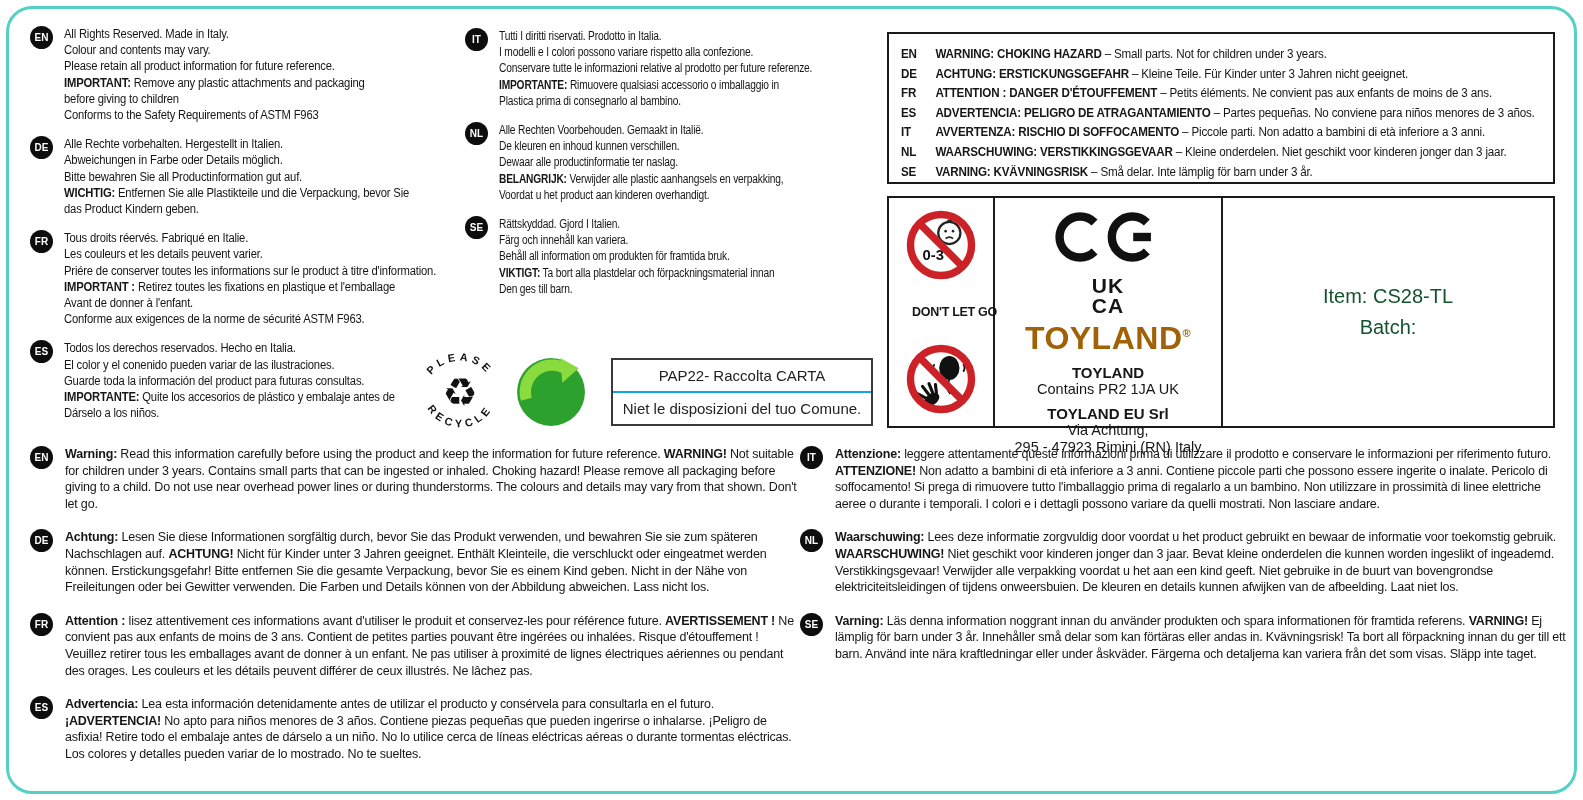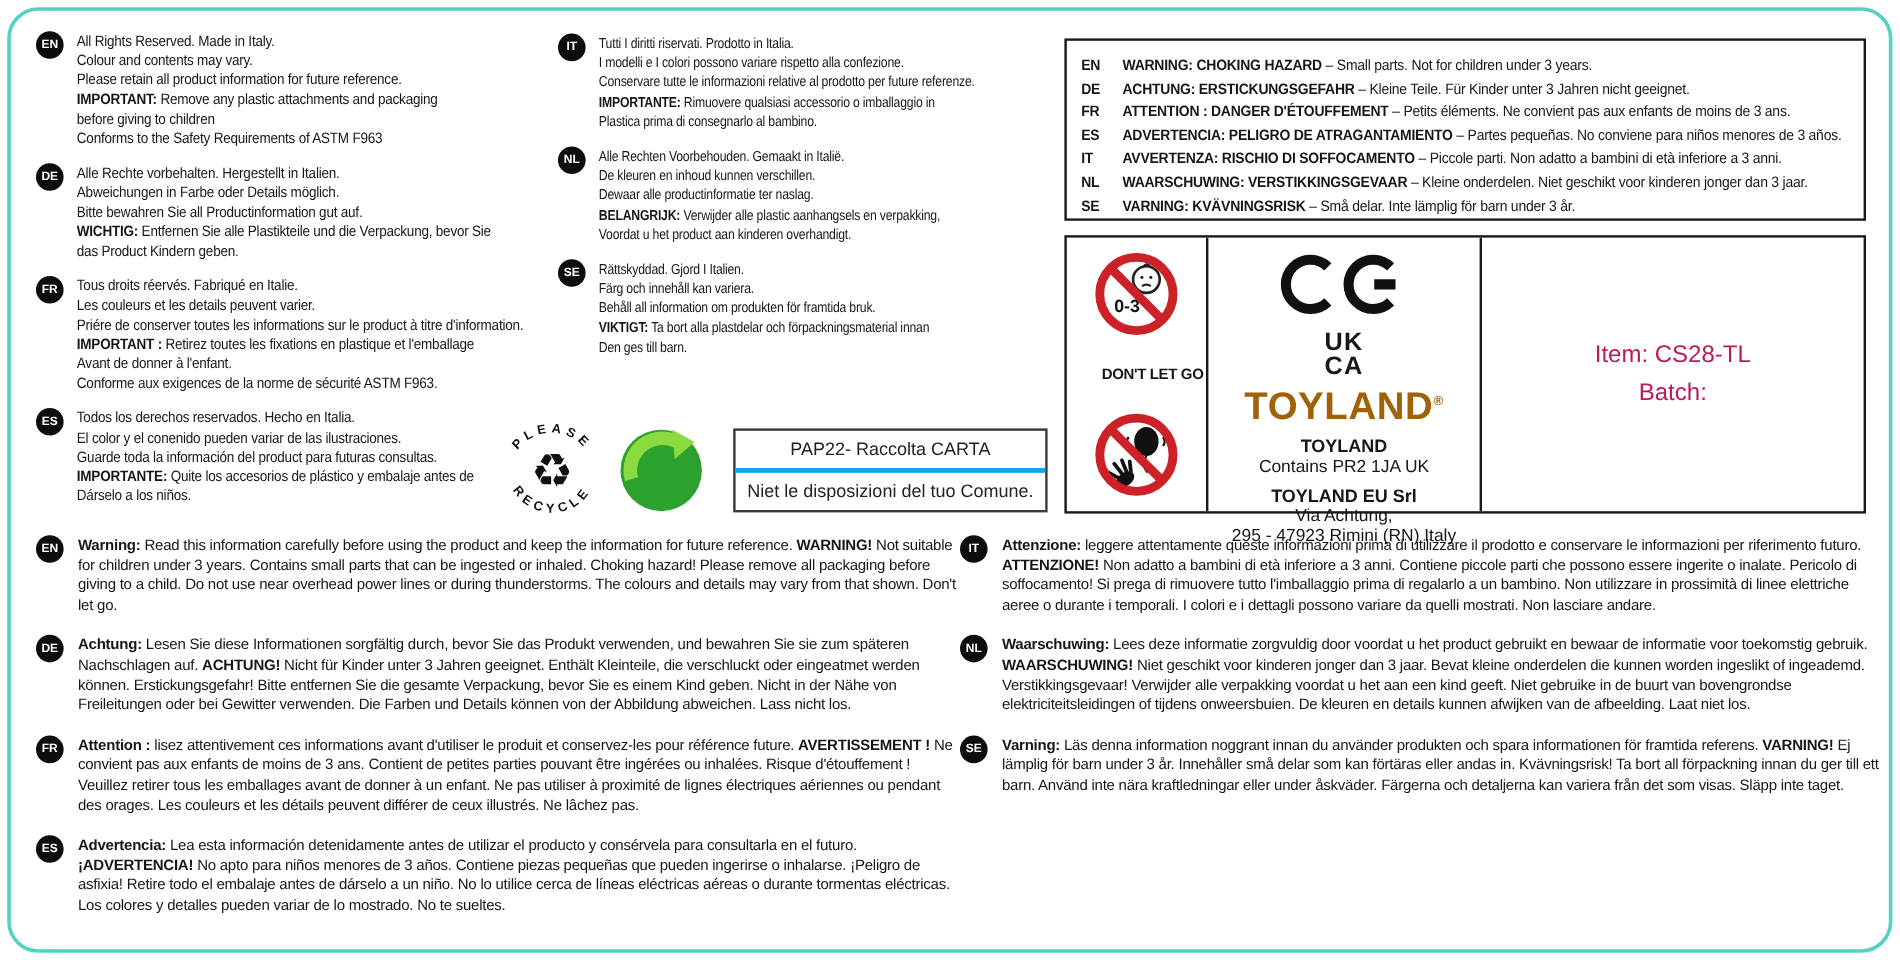--- a/index.html
+++ b/index.html
@@ -24,38 +24,38 @@
   .choking-box{position:absolute;left:887px;top:32px;width:668px;height:152px;border:2px solid #1a1a1a;
                background:#fff;box-sizing:border-box;padding:11px 12px 8px;overflow:hidden;}
   .wrows{transform:scaleX(0.93);transform-origin:left top;white-space:nowrap;}
   .wrow{display:flex;gap:13px;font-size:12.5px;line-height:19.6px;letter-spacing:-0.2px;}
   .wcode{width:24px;font-weight:700;flex:none;}
   .wrow b{font-weight:700;}
 
   
   .mark-box{position:absolute;left:887px;top:196px;width:668px;height:232px;border:2px solid #1a1a1a;
             background:#fff;box-sizing:border-box;display:flex;}
-  .cell-icons{width:118px;border-right:2px solid #1a1a1a;box-sizing:border-box;display:flex;
+  .cell-icons{width:106px;border-right:2px solid #1a1a1a;box-sizing:border-box;display:flex;
               flex-direction:column;align-items:center;justify-content:space-between;padding:10px 2px;}
   .dlg{font-weight:700;font-size:12.5px;letter-spacing:-0.3px;white-space:nowrap;padding-left:27px;}
   .cell-brand{width:228px;border-right:2px solid #1a1a1a;box-sizing:border-box;text-align:center;
               padding-top:12px;}
   .ce-row{display:flex;justify-content:center;align-items:center;gap:12px;flex-direction:column;}
   .ukca{font-weight:700;font-size:21px;line-height:0.95;letter-spacing:1px;text-align:left;}
   .brand{font-size:32px;font-weight:800;letter-spacing:0.5px;margin-top:4px;white-space:nowrap;}
   .brand sup{font-size:11px;}
   .addr-bold{font-weight:700;font-size:15px;margin-top:7px;}
   .addr{font-size:14.5px;line-height:17px;}
   .cell-item{flex:1;display:flex;flex-direction:column;justify-content:center;align-items:center;
-             font-size:20px;line-height:31px;color:#be185d;}
+             font-size:20px;line-height:31px;color:#14532d;}
 
   
   .recycle-row{position:absolute;left:413px;top:345px;display:flex;align-items:center;}
   .pap-box{margin-left:24px;border:2px solid #3a3a3a;width:258px;text-align:center;font-size:15px;color:#222;}
-  .pap-row1{padding:7px 4px;border-bottom:4px solid #0ea5e9;}
+  .pap-row1{padding:7px 4px;border-bottom:2px solid #0ea5e9;}
   .pap-row2{padding:7px 4px;}
 
   
   .col-bl{position:absolute;left:30px;top:446px;width:775px;}
   .col-br{position:absolute;left:800px;top:446px;width:775px;}
   .pblock{display:flex;gap:12px;margin-bottom:17px;align-items:flex-start;}
   .ptext{font-size:12.5px;line-height:16.6px;letter-spacing:-0.2px;width:735px;}
   .ptext b{font-weight:700;}
 </style>
 </head>

